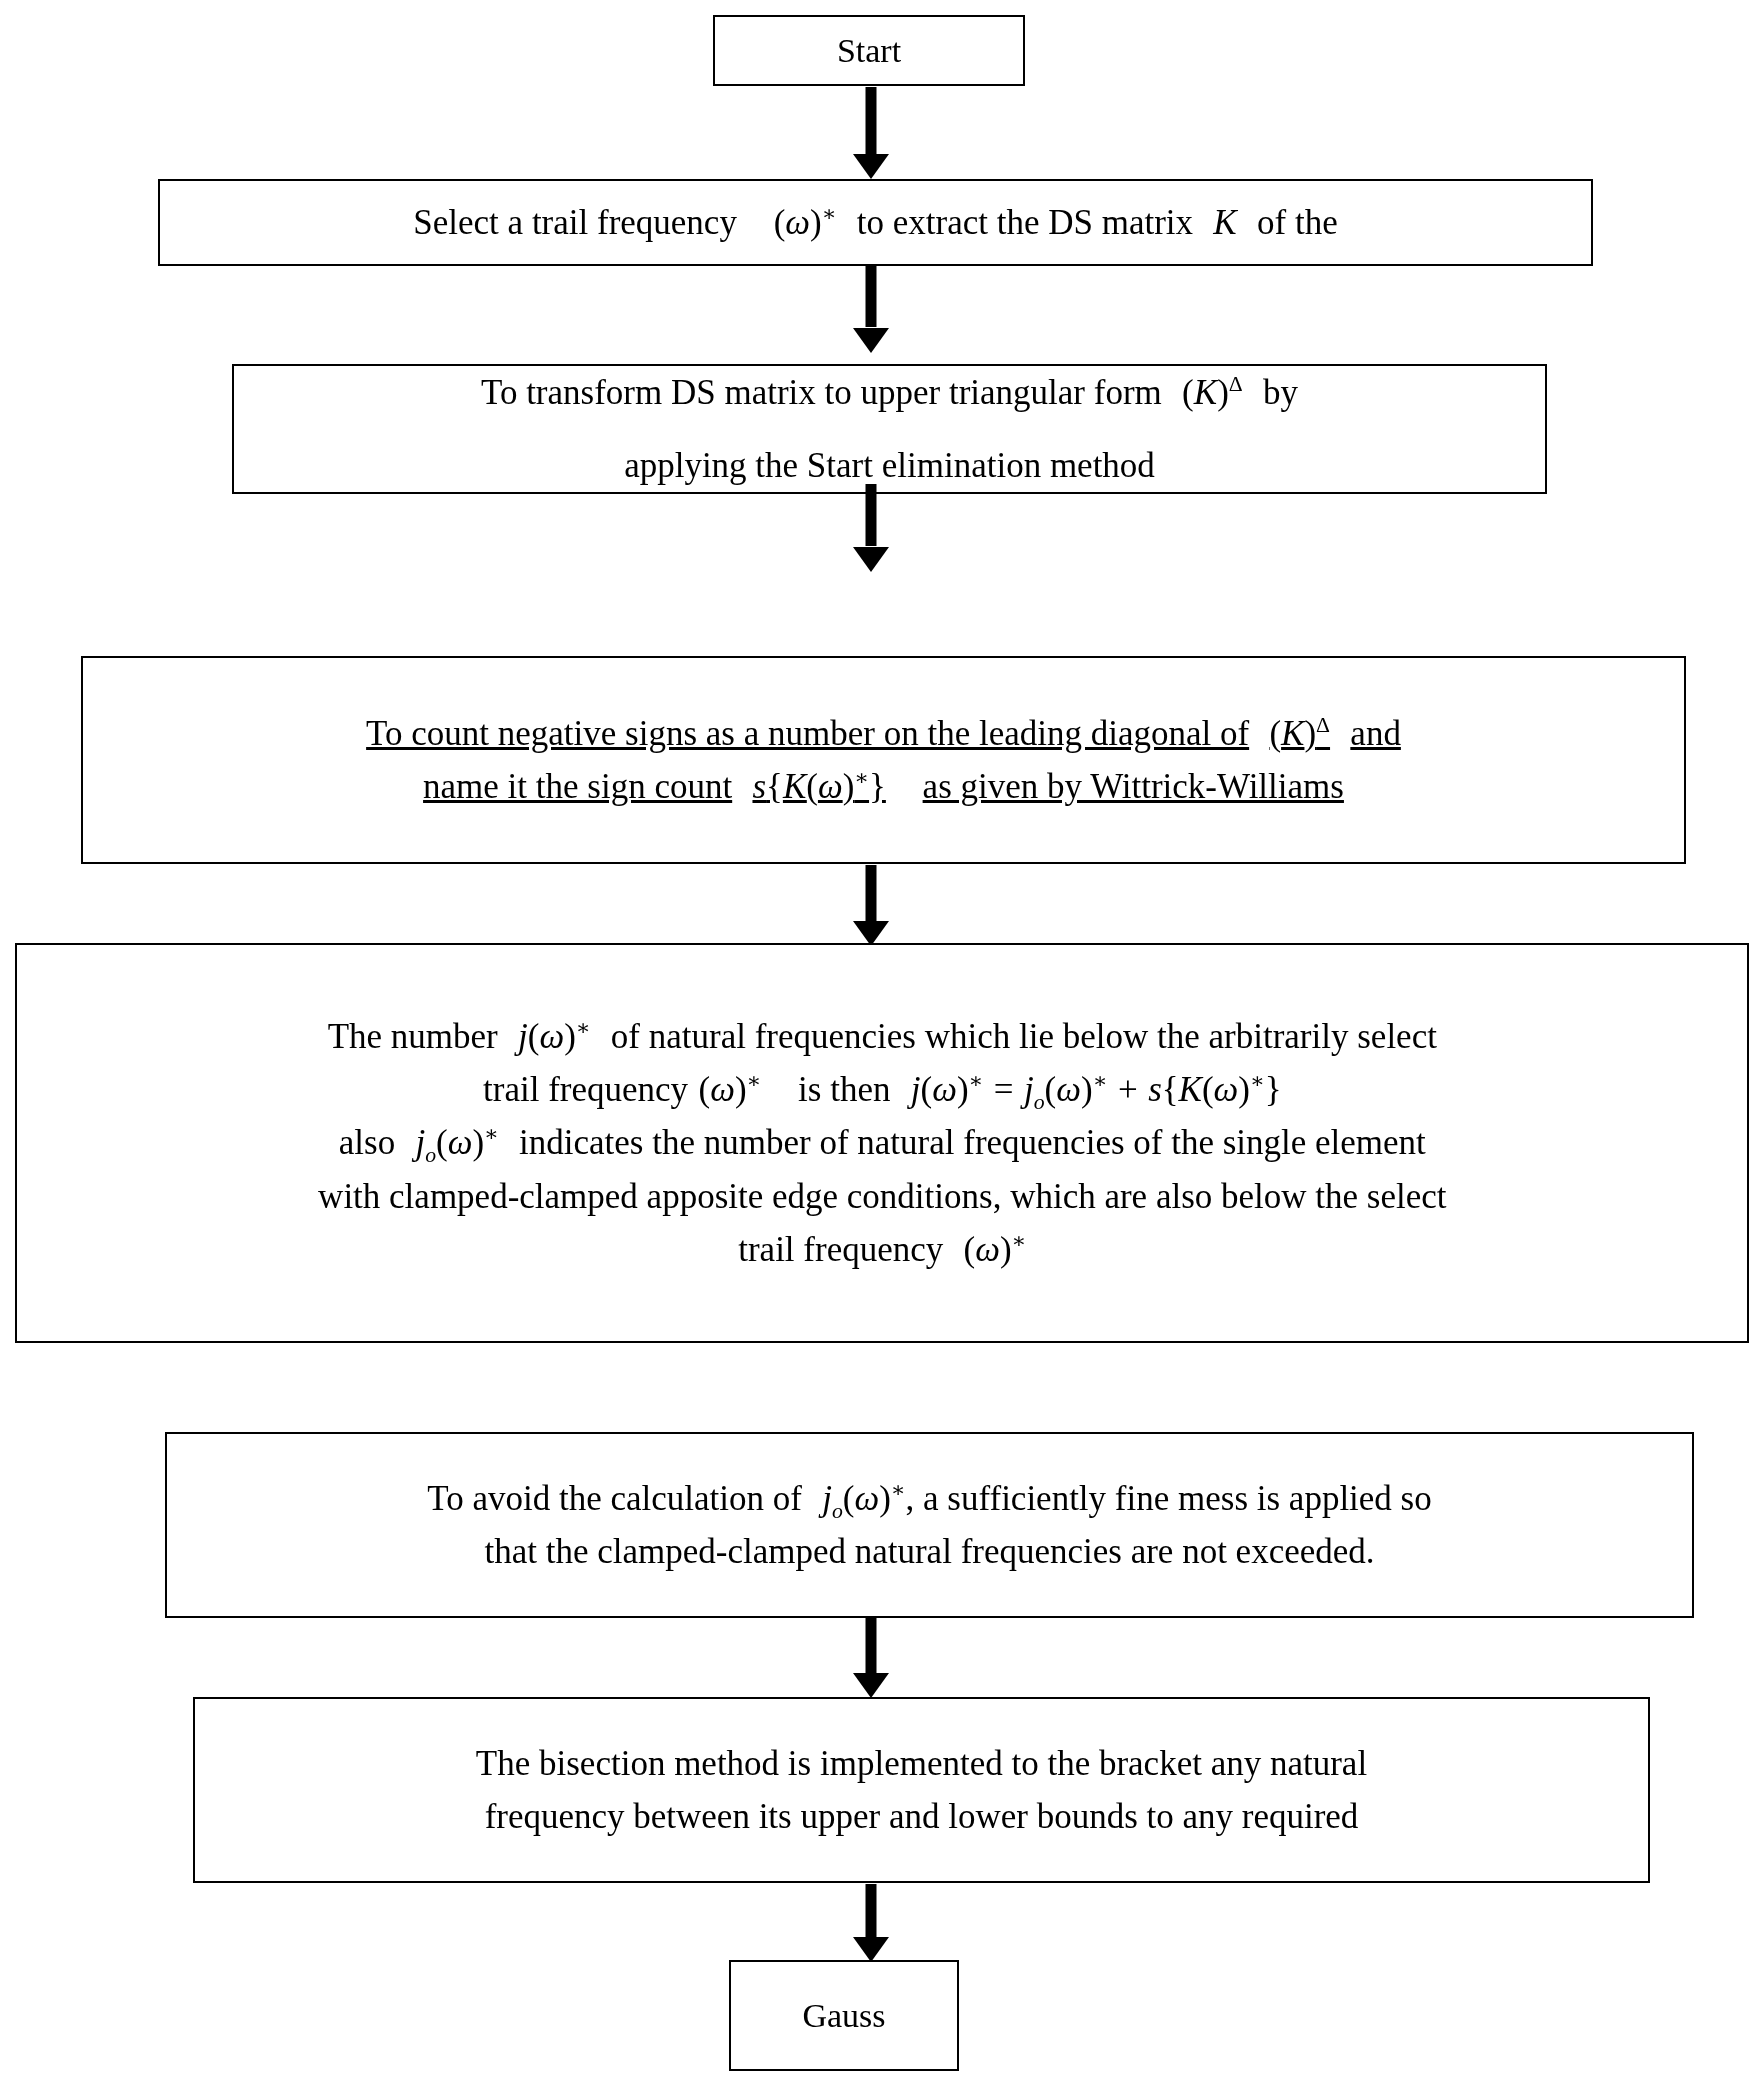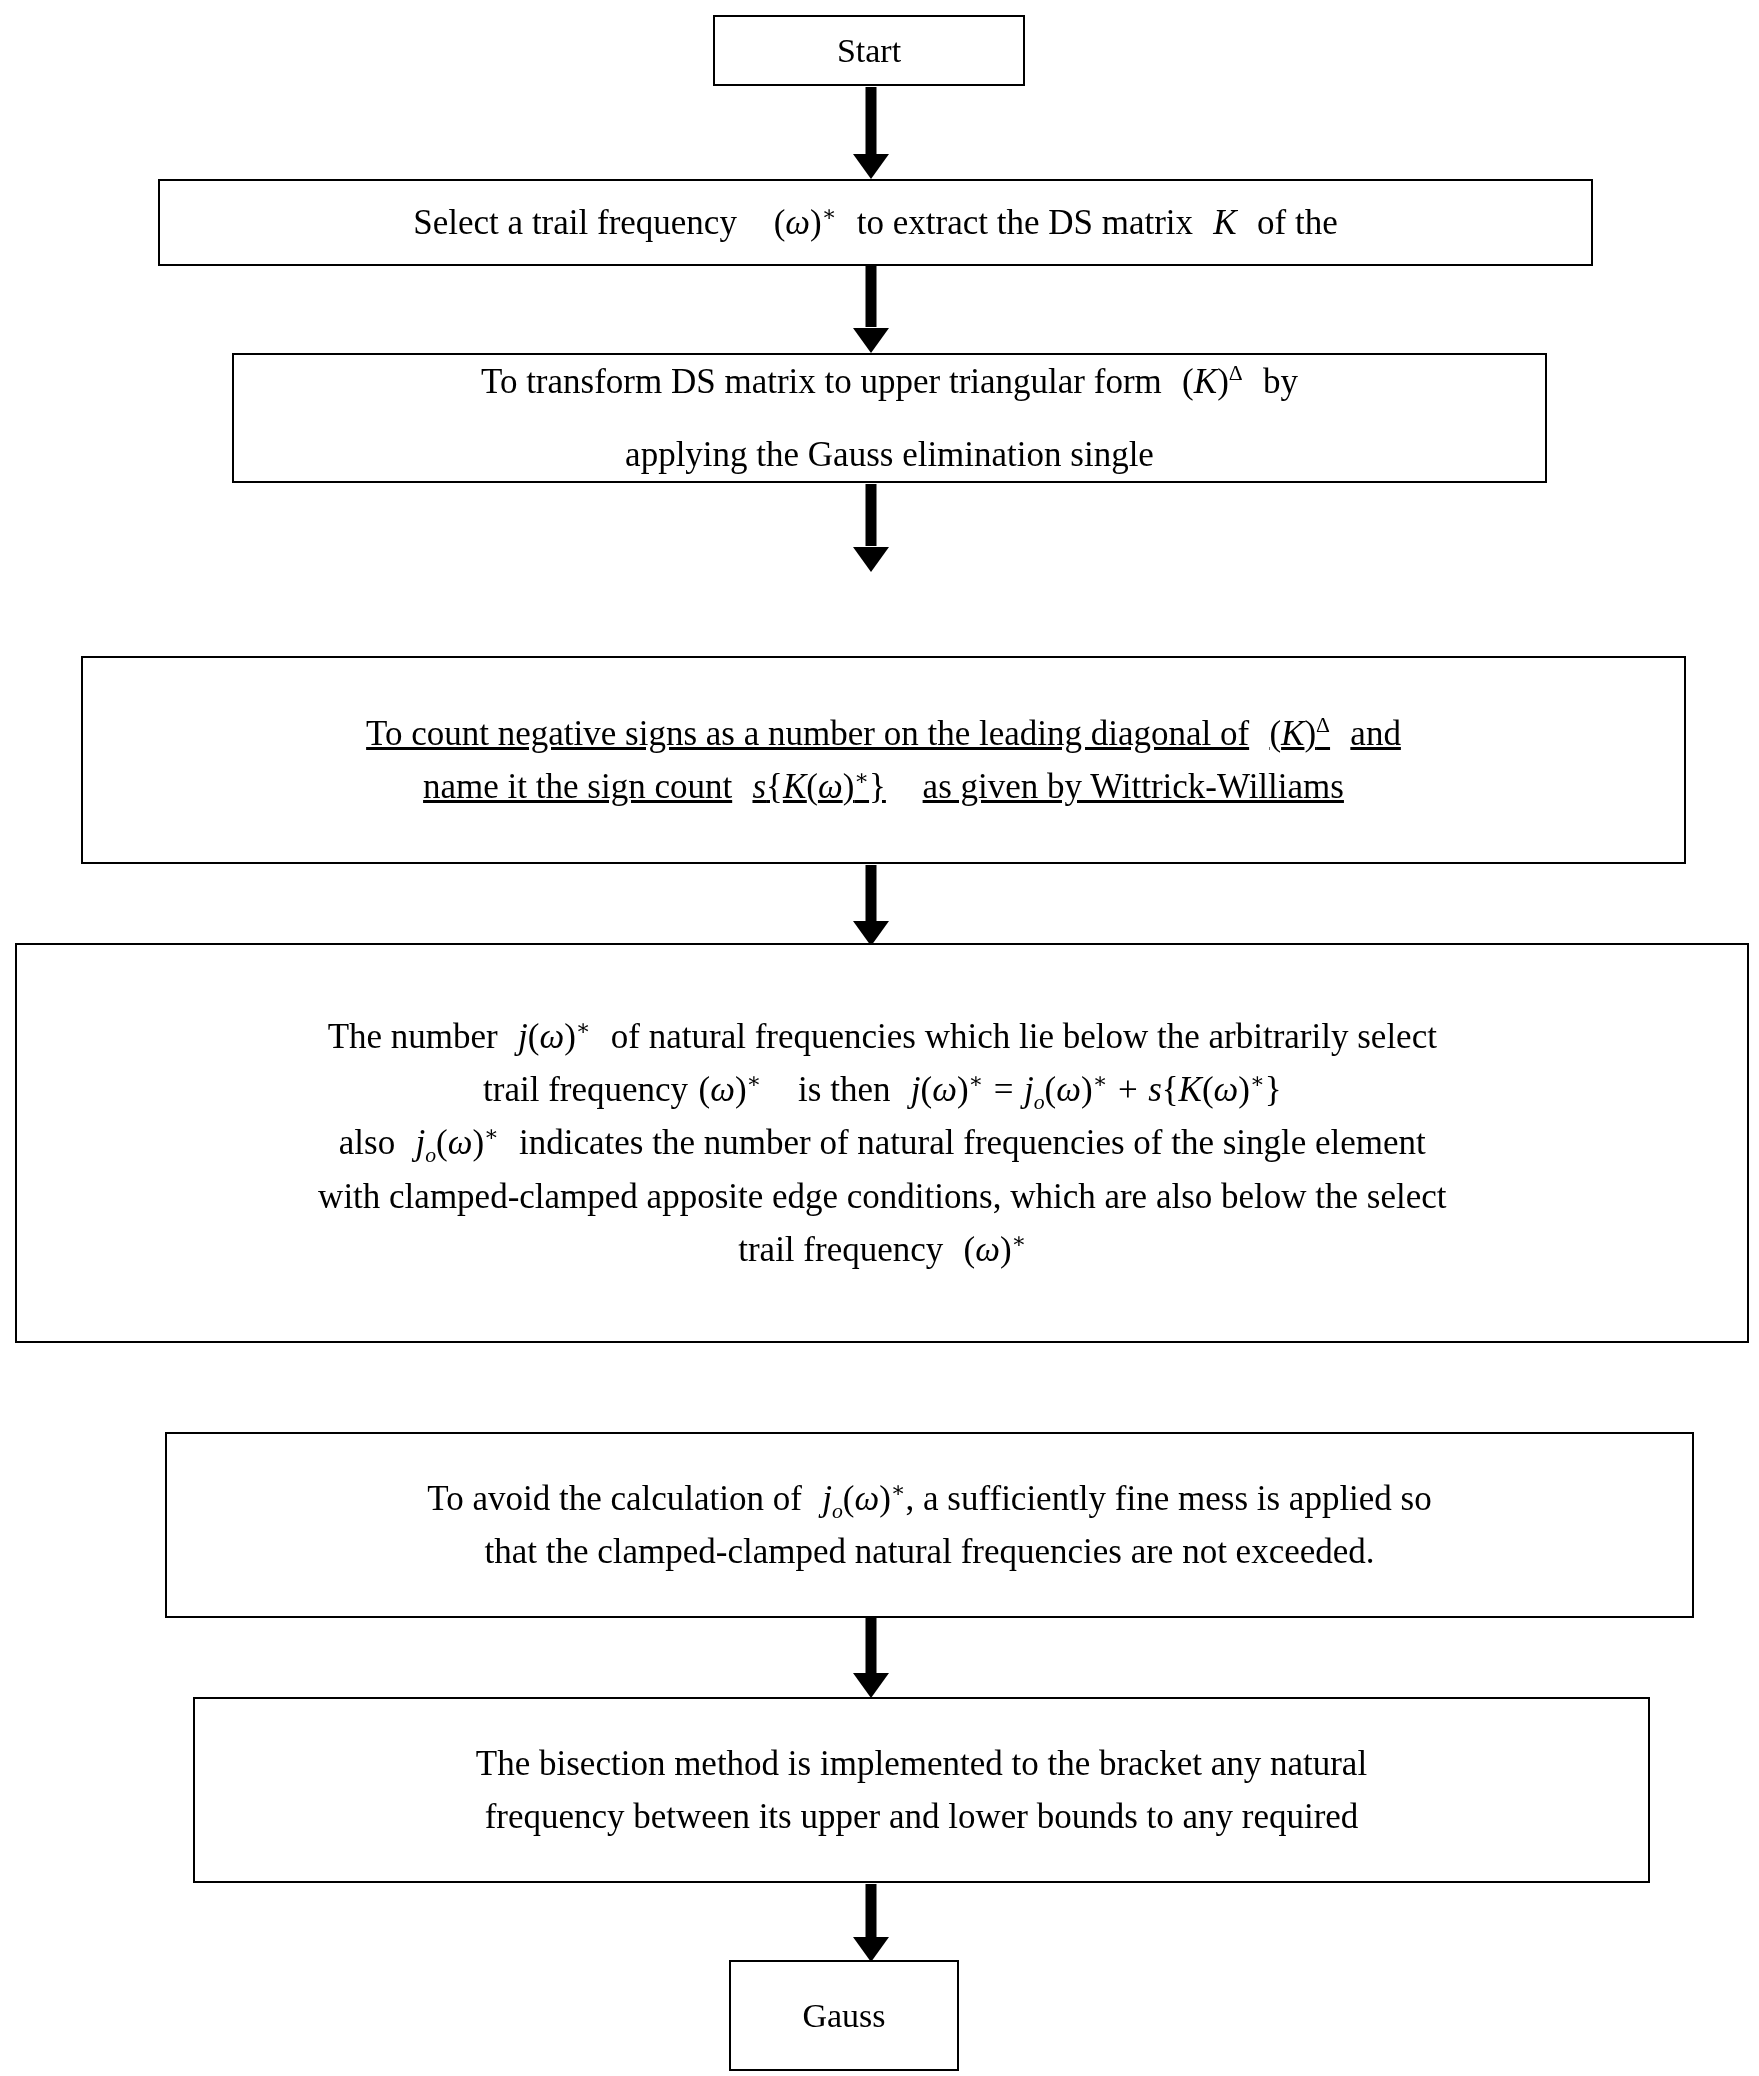--- a/index.html
+++ b/index.html
@@ -112,23 +112,23 @@
 
   <div class="node" style="left:158px; top:179px; width:1435px; height:87px;justify-content:center;">
     <span class="ln"><span>Select a trail frequency</span><span class="gap-l"></span><span class="mup">(</span><span class="mi">ω</span><span class="mup">)</span><span class="sup">∗</span><span class="gap-m"></span><span>to extract the DS matrix</span><span class="gap-m"></span><span class="mi">K</span><span class="gap-m"></span><span>of the</span></span>
   </div>
 
   <div class="arrow" style="left:843px; top:265px; width:55px; height:88px;">
     <div class="shaft" style="height:62px;"></div>
     <div class="head"></div>
   </div>
 
-  <div class="node" style="left:232px; top:353px; width:1315px; height:130px;gap:20px;">
+  <div class="node" style="left:232px; top:364px; width:1315px; height:130px;gap:20px;">
     <span class="ln"><span>To transform DS matrix to upper triangular form</span><span class="gap-m"></span><span class="mup">(</span><span class="mi">K</span><span class="mup">)</span><span class="sup">Δ</span><span class="gap-m"></span><span>by</span></span>
-    <span class="ln">applying the Gauss elimination single</span>
+    <span class="ln">applying the Start elimination method</span>
   </div>
 
   <div class="arrow" style="left:843px; top:484px; width:55px; height:88px;">
     <div class="shaft" style="height:62px;"></div>
     <div class="head"></div>
   </div>
 
   <div class="node" style="left:81px; top:656px; width:1605px; height:208px;text-decoration:underline;">
     <span class="ln"><span>To count negative signs as a number on the leading diagonal of</span><span class="gap-m"></span><span class="mup">(</span><span class="mi">K</span><span class="mup">)</span><span class="sup">Δ</span><span class="gap-m"></span><span>and</span></span>
     <span class="ln"><span>name it the sign count</span><span class="gap-m"></span><span class="mi">s</span><span class="mup">{</span><span class="mi">K</span><span class="mup">(</span><span class="mi">ω</span><span class="mup">)</span><span class="sup">∗</span><span class="mup">}</span><span class="gap-l"></span><span>as given by Wittrick-Williams</span></span>

